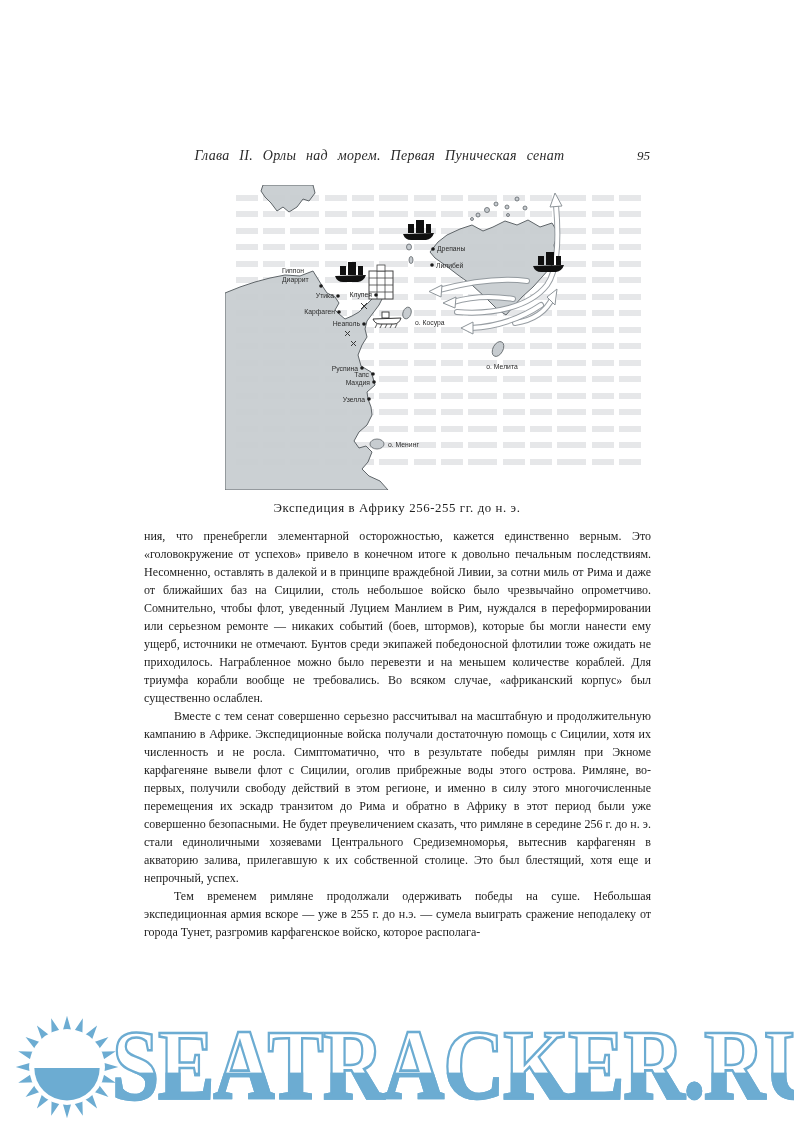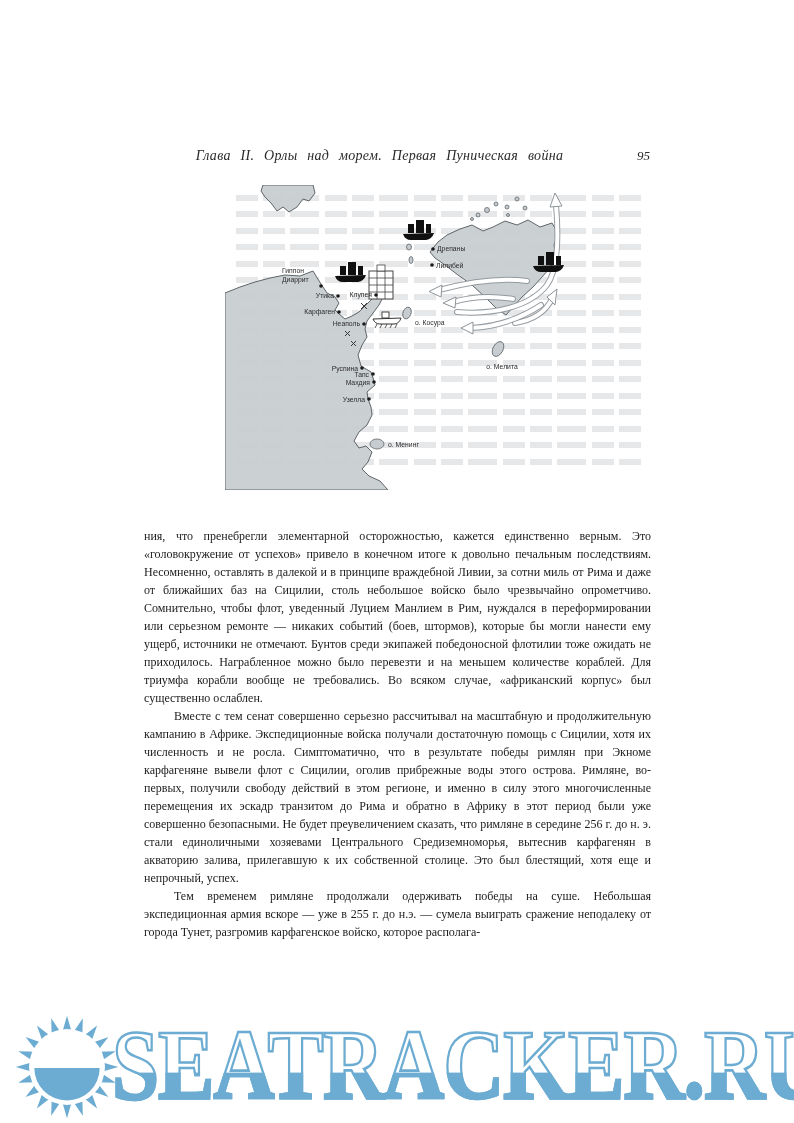--- a/index.html
+++ b/index.html
@@ -65,21 +65,21 @@
       -webkit-text-fill-color:transparent;
     }
   }
 </style>
 </head>
 <body>
 
 <div class="page">
 
   <div class="header">
-    <span class="title">Глава II.  Орлы над морем.  Первая Пуническая война</span>
+    <span class="title">Глава II.  Орлы над морем.  Первая Пуническая сенат</span>
     <span class="pnum">95</span>
   </div>
 
   <div class="bleed"></div>
 
   <div class="map-wrap">
     <svg viewBox="0 0 345 305">
       <defs>
         <g id="galley">
           <path d="M0 15 q2 6 8 6 l15 0 q6 -1 8 -7 z" fill="#101010"></path>
@@ -180,20 +180,21 @@
       <text class="maplabel" x="190" y="140">о. Косура</text>
       <text class="maplabel" x="277" y="184" text-anchor="middle">о. Мелита</text>
       <text class="maplabel" x="133" y="186" text-anchor="end">Руспина</text>
       <text class="maplabel" x="144" y="192" text-anchor="end">Тапс</text>
       <text class="maplabel" x="145" y="200" text-anchor="end">Махдия</text>
       <text class="maplabel" x="140" y="217" text-anchor="end">Узелла</text>
       <text class="maplabel" x="163" y="262">о. Менинг</text>
     </svg>
   </div>
 
+  <div class="caption">Экспедиция в Африку 256-255 гг. до н. э.</div>
 
   <div class="body">
     <p class="para cont">ния, что пренебрегли элементарной осторожностью, кажется единственно верным. Это «головокружение от успехов» привело в конечном итоге к довольно печальным последствиям. Несомненно, оставлять в далекой и в принципе враждебной Ливии, за сотни миль от Рима и даже от ближайших баз на Сицилии, столь небольшое войско было чрезвычайно опрометчиво. Сомнительно, чтобы флот, уведенный Луцием Манлием в Рим, нуждался в переформировании или серьезном ремонте — никаких событий (боев, штормов), которые бы могли нанести ему ущерб, источники не отмечают. Бунтов среди экипажей победоносной флотилии тоже ожидать не приходилось. Награбленное можно было перевезти и на меньшем количестве кораблей. Для триумфа корабли вообще не требовались. Во всяком случае, «африканский корпус» был существенно ослаблен.</p>
     <p class="para">Вместе с тем сенат совершенно серьезно рассчитывал на масштабную и продолжительную кампанию в Африке. Экспедиционные войска получали достаточную помощь с Сицилии, хотя их численность и не росла. Симптоматично, что в результате победы римлян при Экноме карфагеняне вывели флот с Сицилии, оголив прибрежные воды этого острова. Римляне, во-первых, получили свободу действий в этом регионе, и именно в силу этого многочисленные перемещения их эскадр транзитом до Рима и обратно в Африку в этот период были уже совершенно безопасными. Не будет преувеличением сказать, что римляне в середине 256 г. до н. э. стали единоличными хозяевами Центрального Средиземноморья, вытеснив карфагенян в акваторию залива, прилегавшую к их собственной столице. Это был блестящий, хотя еще и непрочный, успех.</p>
     <p class="para">Тем временем римляне продолжали одерживать победы на суше. Небольшая экспедиционная армия вскоре — уже в 255 г. до н.э. — сумела выиграть сражение неподалеку от города Тунет, разгромив карфагенское войско, которое располага-</p>
   </div>
 
   <div class="watermark">
     <svg class="wm-sun" viewBox="0 0 120 120">
       <polygon fill="#6cacd2" points="118,60 97.5,65.9 115.2,77.9 93.9,77.3 106.9,94.1 86.9,86.9 94.1,106.9 77.3,93.9 77.9,115.2 65.9,97.5 60,118 54.1,97.5 42.1,115.2 42.7,93.9 25.9,106.9 33.1,86.9 13.1,94.1 26.1,77.3 4.8,77.9 22.5,65.9 2,60 22.5,54.1 4.8,42.1 26.1,42.7 13.1,25.9 33.1,33.1 25.9,13.1 42.7,26.1 42.1,4.8 54.1,22.5 60,2 65.9,22.5 77.9,4.8 77.3,26.1 94.1,13.1 86.9,33.1 106.9,25.9 93.9,42.7 115.2,42.1 97.5,54.1"></polygon>

